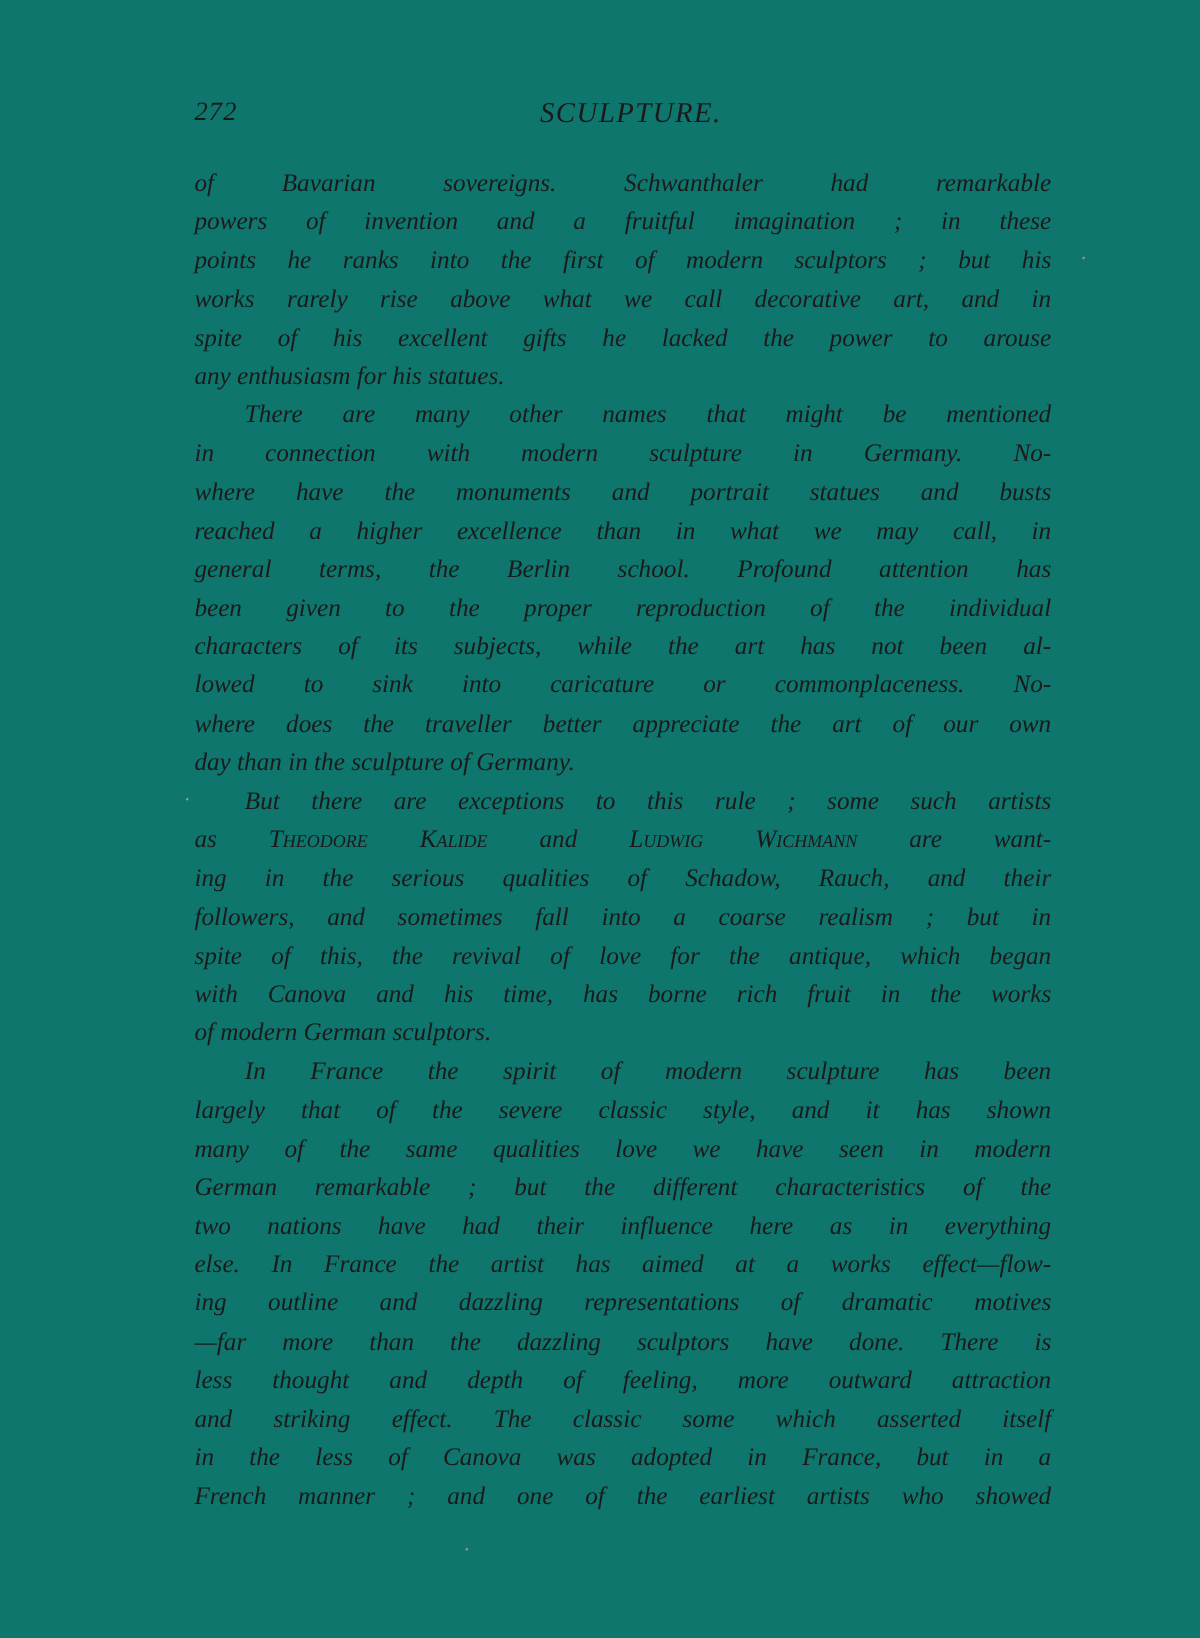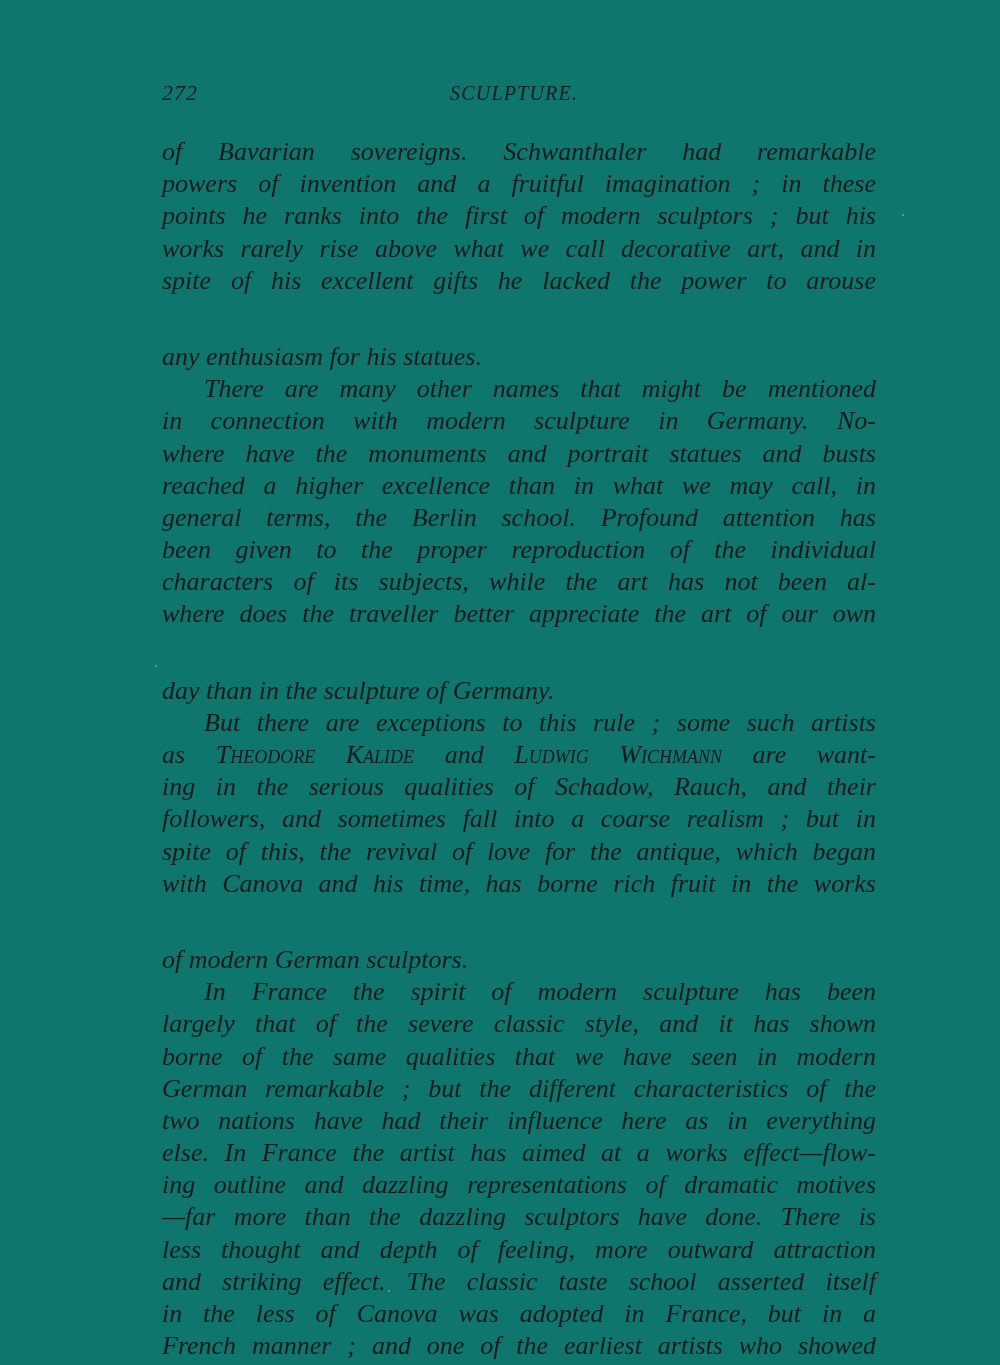--- a/index.html
+++ b/index.html
@@ -10,31 +10,31 @@
       font-family: "Liberation Serif", "DejaVu Serif", serif;
       font-style: italic;
     }
     .running-head {
       position: absolute; top: 80px; left: 162px; width: 714px; height: 30px;
     }
     .page-number {
       position: absolute; left: 0; top: 0; font-size: 22px; letter-spacing: 1px;
     }
     .running-title {
-      position: absolute; left: 288px; top: 2px; font-size: 20px; letter-spacing: 1.2px; text-align: center;
+      position: absolute; left: 288px; top: 2px; font-size: 24px; letter-spacing: 1.2px; text-align: center;
     }
     .body-text {
       position: absolute; top: 136px; left: 162px; width: 714px;
-      font-size: 26px; line-height: 32.2px;
+      font-size: 21px; line-height: 32.2px;
     }
     .line {
       display: block; height: 32.2px; white-space: nowrap;
       text-align: justify; text-align-last: justify;
     }
-    .line.last { text-align-last: left; margin-top: 44px; }
+    .line.last { text-align-last: left; }
     .line.indent { padding-left: 42px; }
     .sc { font-variant: small-caps; }
     .speck { position: absolute; width: 2px; height: 2px; background: #999; border-radius: 1px; }
   </style>
 </head>
 <body>
 
 <div class="page">
   <div class="running-head">
     <span class="page-number">272</span>
@@ -53,45 +53,46 @@
     </div>
 
     <div>
       <span class="line indent">There are many other names that might be mentioned</span>
       <span class="line">in connection with modern sculpture in Germany. No-</span>
       <span class="line">where have the monuments and portrait statues and busts</span>
       <span class="line">reached a higher excellence than in what we may call, in</span>
       <span class="line">general terms, the Berlin school. Profound attention has</span>
       <span class="line">been given to the proper reproduction of the individual</span>
       <span class="line">characters of its subjects, while the art has not been al-</span>
+      <span class="line">lowed to sink into caricature or commonplaceness. No-</span>
       <span class="line">where does the traveller better appreciate the art of our own</span>
       <span class="line last">day than in the sculpture of Germany.</span>
     </div>
 
     <div>
       <span class="line indent">But there are exceptions to this rule ; some such artists</span>
       <span class="line"><span>as </span><span class="sc">Theodore Kalide</span><span> and </span><span class="sc">Ludwig Wichmann</span><span> are want-</span></span>
       <span class="line">ing in the serious qualities of Schadow, Rauch, and their</span>
       <span class="line">followers, and sometimes fall into a coarse realism ; but in</span>
       <span class="line">spite of this, the revival of love for the antique, which began</span>
       <span class="line">with Canova and his time, has borne rich fruit in the works</span>
       <span class="line last">of modern German sculptors.</span>
     </div>
 
     <div>
       <span class="line indent">In France the spirit of modern sculpture has been</span>
       <span class="line">largely that of the severe classic style, and it has shown</span>
-      <span class="line">borne of the same qualities that we have seen in modern</span>
+      <span class="line">many of the same qualities love we have seen in modern</span>
       <span class="line">German remarkable ; but the different characteristics of the</span>
       <span class="line">two nations have had their influence here as in everything</span>
       <span class="line">else. In France the artist has aimed at a works effect—flow-</span>
       <span class="line">ing outline and dazzling representations of dramatic motives</span>
       <span class="line">—far more than the dazzling sculptors have done. There is</span>
       <span class="line">less thought and depth of feeling, more outward attraction</span>
-      <span class="line">and striking effect. The classic taste school asserted itself</span>
+      <span class="line">and striking effect. The classic some which asserted itself</span>
       <span class="line">in the less of Canova was adopted in France, but in a</span>
       <span class="line">French manner ; and one of the earliest artists who showed</span>
     </div>
   </div>
 
   <span class="speck" style="left:902px;top:214px;"></span>
   <span class="speck" style="left:155px;top:665px;"></span>
   <span class="speck" style="left:388px;top:1290px;"></span>
 </div>
 

